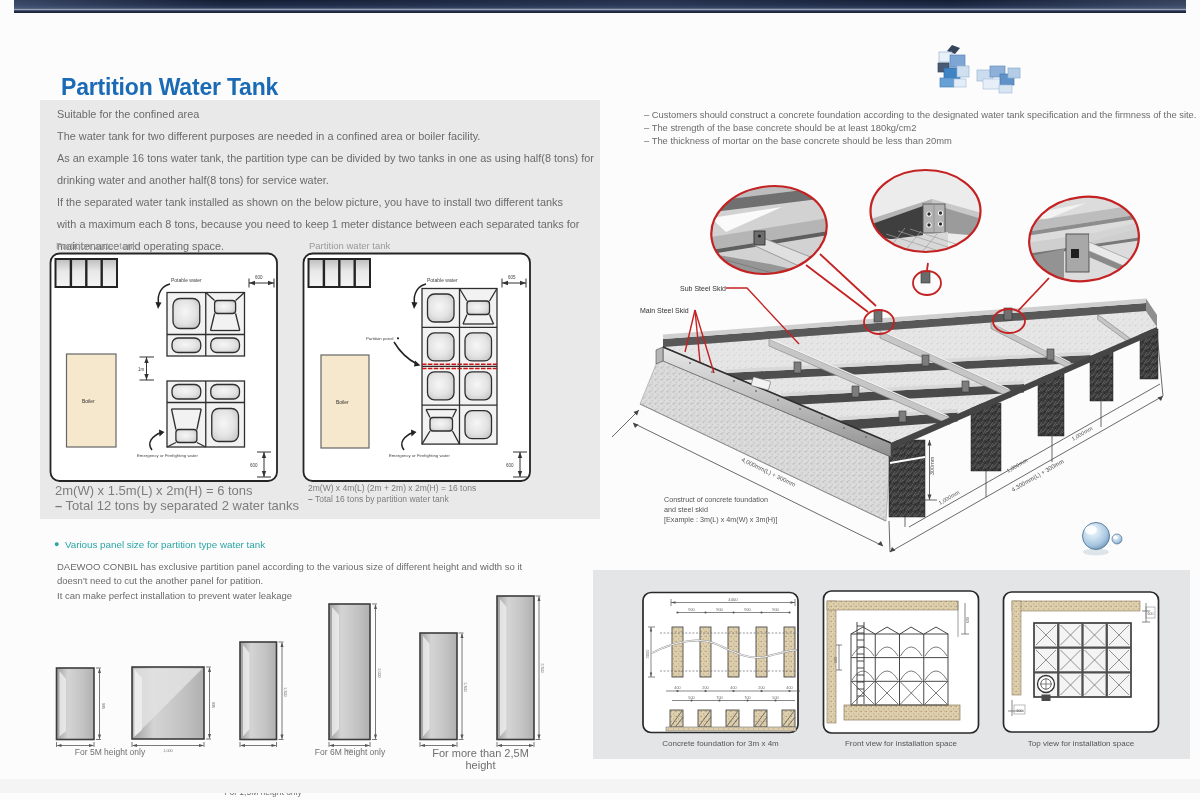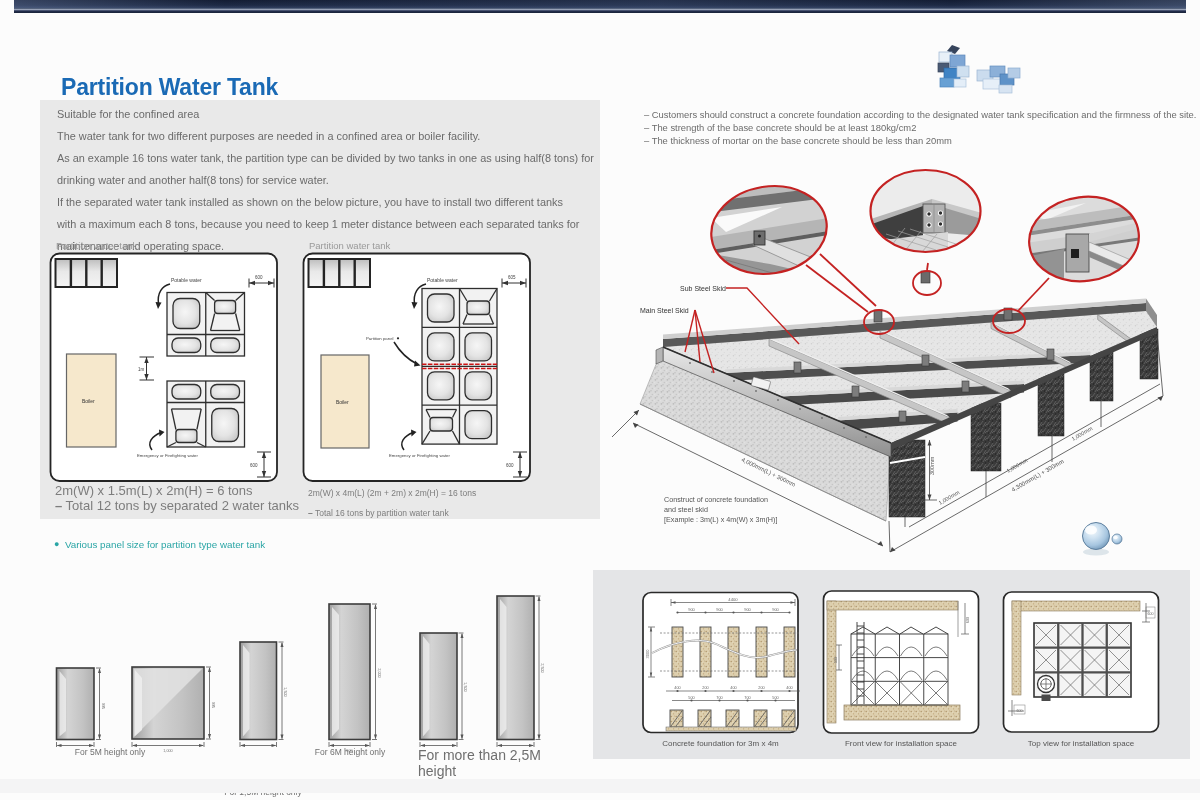--- a/index.html
+++ b/index.html
@@ -204,24 +204,29 @@
 <line x1="513" y1="452" x2="527" y2="452"></line>
 <line x1="513" y1="477" x2="527" y2="477"></line>
 <polygon points="520,452 517.8,458 522.2,458" fill="#333" stroke="none"></polygon>
 <polygon points="520,477 517.8,471 522.2,471" fill="#333" stroke="none"></polygon>
 </g>
 <text x="506" y="467" font-size="4.5" fill="#444">600</text>
 </svg>
 
 <div class="abs" style="left:55px;top:483px;font-size:13px;line-height:15px;color:#7d7d7d;">2m(W) x 1.5m(L) x 2m(H) = 6 tons<br><b>–</b> Total 12 tons by separated 2 water tanks</div>
 
-<div class="abs" style="left:308px;top:483px;font-size:8.5px;line-height:20px;color:#7d7d7d;">2m(W) x 4m(L) (2m + 2m) x 2m(H) = 16 tons<br><b>–</b> Total 16 tons by partition water tank</div>
+<div class="abs" style="left:308px;top:483px;font-size:8.5px;line-height:11px;color:#7d7d7d;">2m(W) x 4m(L) (2m + 2m) x 2m(H) = 16 tons<br><b>–</b> Total 16 tons by partition water tank</div>
 
 <div class="abs" style="left:54px;top:539px;font-size:9.8px;color:#2aa5a5;"><span style="font-size:9px;vertical-align:1px;">●</span>&nbsp; Various panel size for partition type water tank</div>
 
+<div class="abs" style="left:57px;top:560px;width:530px;font-size:9.5px;line-height:14.3px;color:#6b6b6b;">
+DAEWOO CONBIL has exclusive partition panel according to the various size of different height and width so it<br>
+doesn't need to cut the another panel for patition.<br>
+It can make perfect installation to prevent water leakage
+</div>
 
 <svg class="abs" style="left:40px;top:590px;" width="560" height="175" viewBox="40 590 560 175">
 <defs>
 <linearGradient id="panG" x1="0" y1="0" x2="1" y2="0">
 <stop offset="0%" stop-color="#9d9d9d"></stop>
           <stop offset="30%" stop-color="#d4d4d4"></stop>
           <stop offset="70%" stop-color="#c3c3c3"></stop>
           <stop offset="100%" stop-color="#b0b0b0"></stop>
 </linearGradient>
 </defs>
@@ -327,21 +332,21 @@
 </g>
 </g>
 </svg>
 
 <div class="abs" style="left:45px;top:747px;width:130px;text-align:center;font-size:8.5px;color:#6f6f6f;">For 5M height only</div>
 
 <div class="abs" style="left:223px;top:787px;width:80px;text-align:center;font-size:8.5px;color:#6f6f6f;">For 1,5M height only</div>
 
 <div class="abs" style="left:310px;top:747px;width:80px;text-align:center;font-size:8.5px;color:#6f6f6f;">For 6M height only</div>
 
-<div class="abs" style="left:418px;top:747px;width:125px;text-align:left;font-size:14px;color:#6f6f6f;">For more than 2,5M height</div>
+<div class="abs" style="left:418px;top:747px;width:125px;text-align:center;font-size:11px;color:#6f6f6f;">For more than 2,5M height</div>
 
 
 <svg class="abs" style="left:925px;top:42px;" width="115" height="58" viewBox="925 42 115 58">
 
 <g>
 <polygon points="952,45 960,48 955,54 947,51" fill="#36445c"></polygon>
 <rect x="939" y="52" width="13" height="10" fill="#e8f0f8" stroke="#9ab4d2" stroke-width="0.7"></rect>
 <rect x="950" y="55" width="15" height="12" fill="#7ea6d4" stroke="#5d88bb" stroke-width="0.7"></rect>
 <rect x="938" y="63" width="11" height="9" fill="#4a5a74" stroke="#38465c" stroke-width="0.7"></rect>
 <rect x="944" y="68" width="16" height="13" fill="#3f83c4" stroke="#2d67a4" stroke-width="0.7"></rect>

